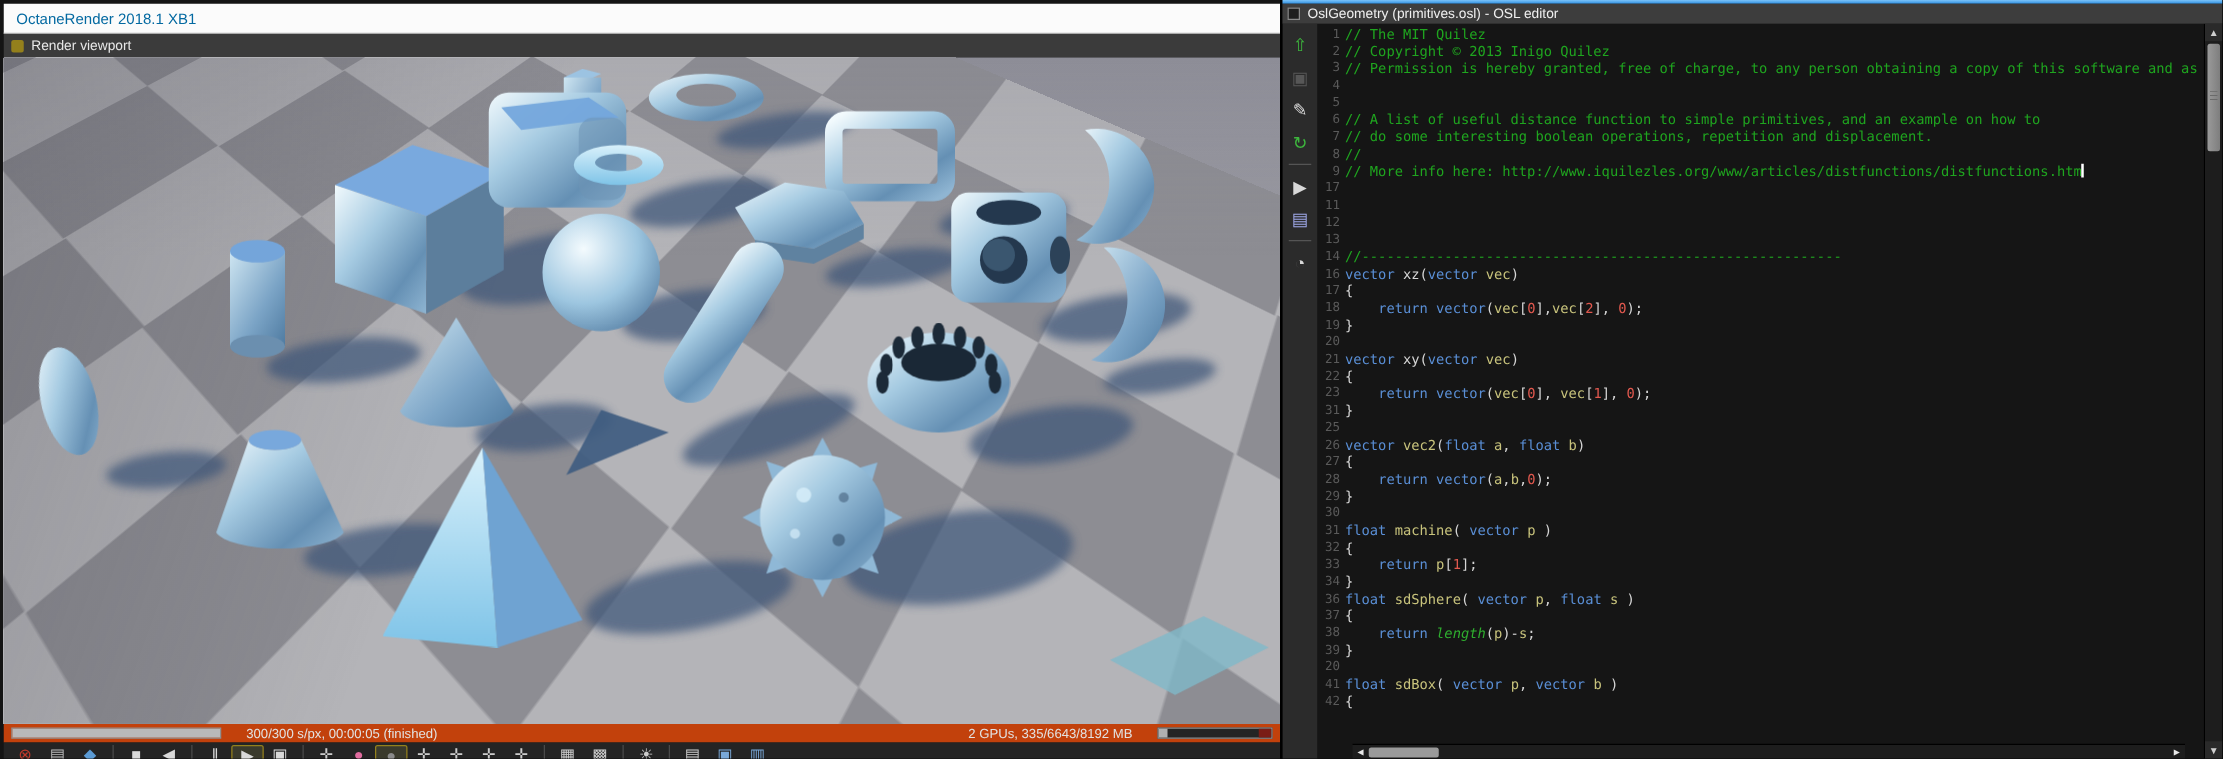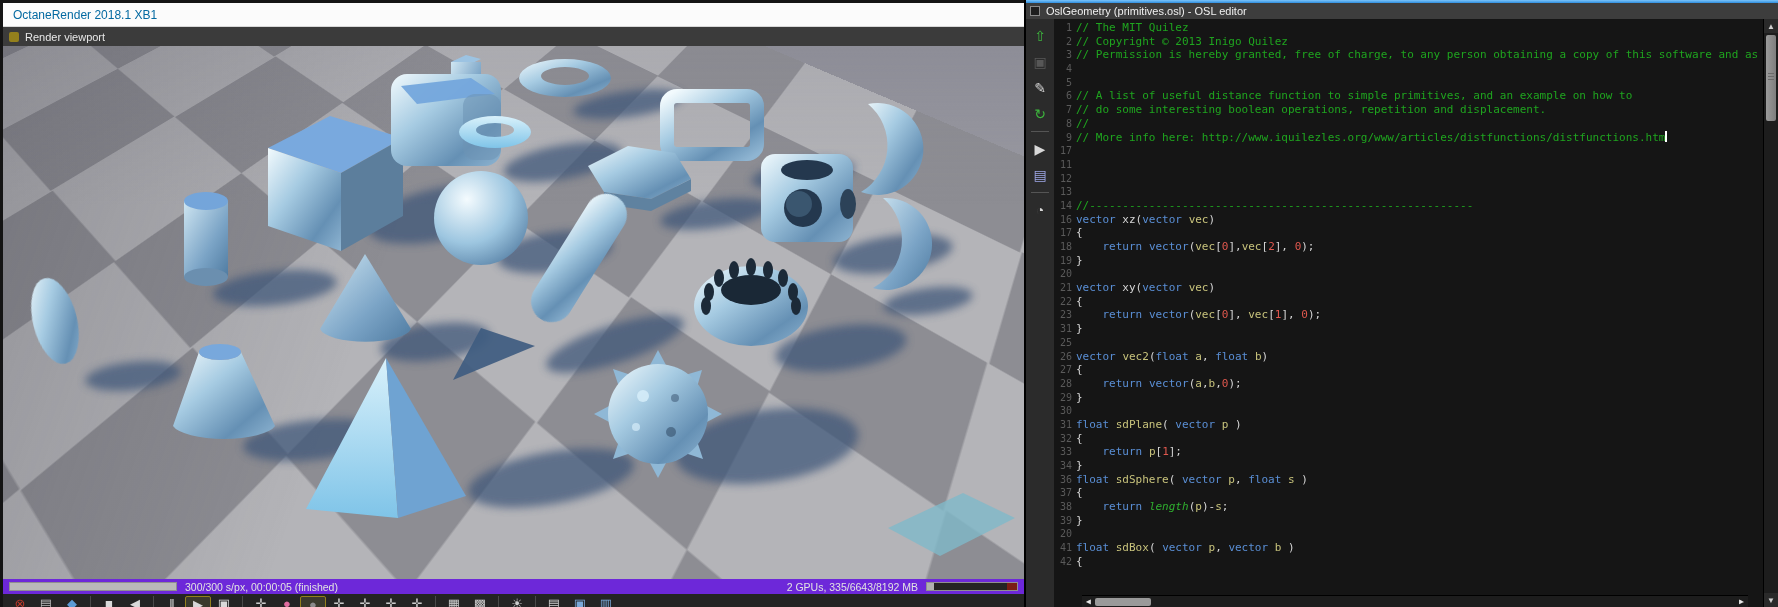--- a/index.html
+++ b/index.html
@@ -15,21 +15,21 @@
   .viewport-tab-label { color:#e8e8e8; font-size:11px; }
 
   .render-area { position:relative; height:533px; overflow:hidden; background:linear-gradient(#90909a, #a2a2a8 55%, #ababb0); }
   .floor { position:absolute; left:-500px; top:-90px; width:2100px; height:2600px;
     background:repeating-conic-gradient(#b4b4b8 0% 25%, #8d8d93 0% 50%);
     background-size:175px 175px; transform-origin:50% 0;
     transform:perspective(750px) rotateX(57deg) rotateZ(38deg); }
   .floor-tint { position:absolute; inset:0; background:linear-gradient(110deg, rgba(60,60,70,.28), rgba(0,0,0,0) 38%), linear-gradient(rgba(130,130,140,.18), rgba(0,0,0,0) 30%); }
   .scene-svg { position:absolute; inset:0; }
 
-  .octane-statusbar { height:15px; background:#6d28d9; display:flex; align-items:center; padding:0 6px; gap:8px; }
+  .octane-statusbar { height:15px; background:#c2410c; display:flex; align-items:center; padding:0 6px; gap:20px; }
   .progress-outer { width:168px; height:9px; border:1px solid #8f8f8f; background:#2a2a2a; }
   .progress-fill { height:100%; width:100%; background:#b9b9b9; }
   .status-text { color:#e2e2e2; font-size:10.5px; white-space:nowrap; }
   .status-spacer { flex:1; }
   .mem-bar { width:92px; height:9px; border:1px solid #8f8f8f; background:#242424; display:flex; }
   .mem-used { width:8%; background:#b0b0b0; }
   .mem-free { flex:1; }
   .mem-out { width:11%; background:#7a1d15; }
 
   .octane-toolbar { height:13px; background:#242424; overflow:hidden; display:flex; align-items:flex-start; padding-left:4px; }
@@ -313,21 +313,21 @@
             <div class="code-line"><span class="ln">21</span><span class="code-content"><span class="tok-kw">vector</span><span class="tok-pl"> xy(</span><span class="tok-kw">vector</span><span class="tok-pl"> </span><span class="tok-id">vec</span><span class="tok-pl">)</span></span></div>
             <div class="code-line"><span class="ln">22</span><span class="code-content"><span class="tok-pl">{</span></span></div>
             <div class="code-line"><span class="ln">23</span><span class="code-content"><span class="tok-pl">    </span><span class="tok-kw">return</span><span class="tok-pl"> </span><span class="tok-kw">vector</span><span class="tok-pl">(</span><span class="tok-id">vec</span><span class="tok-pl">[</span><span class="tok-num">0</span><span class="tok-pl">], </span><span class="tok-id">vec</span><span class="tok-pl">[</span><span class="tok-num">1</span><span class="tok-pl">], </span><span class="tok-num">0</span><span class="tok-pl">);</span></span></div>
             <div class="code-line"><span class="ln">31</span><span class="code-content"><span class="tok-pl">}</span></span></div>
             <div class="code-line"><span class="ln">25</span><span class="code-content"></span></div>
             <div class="code-line"><span class="ln">26</span><span class="code-content"><span class="tok-kw">vector</span><span class="tok-pl"> </span><span class="tok-id">vec2</span><span class="tok-pl">(</span><span class="tok-kw">float</span><span class="tok-pl"> </span><span class="tok-id">a</span><span class="tok-pl">, </span><span class="tok-kw">float</span><span class="tok-pl"> </span><span class="tok-id">b</span><span class="tok-pl">)</span></span></div>
             <div class="code-line"><span class="ln">27</span><span class="code-content"><span class="tok-pl">{</span></span></div>
             <div class="code-line"><span class="ln">28</span><span class="code-content"><span class="tok-pl">    </span><span class="tok-kw">return</span><span class="tok-pl"> </span><span class="tok-kw">vector</span><span class="tok-pl">(</span><span class="tok-id">a</span><span class="tok-pl">,</span><span class="tok-id">b</span><span class="tok-pl">,</span><span class="tok-num">0</span><span class="tok-pl">);</span></span></div>
             <div class="code-line"><span class="ln">29</span><span class="code-content"><span class="tok-pl">}</span></span></div>
             <div class="code-line"><span class="ln">30</span><span class="code-content"></span></div>
-            <div class="code-line"><span class="ln">31</span><span class="code-content"><span class="tok-kw">float</span><span class="tok-pl"> </span><span class="tok-id">sdPlane</span><span class="tok-pl">( </span><span class="tok-kw">vector</span><span class="tok-pl"> </span><span class="tok-id">p</span><span class="tok-pl"> )</span></span></div>
+            <div class="code-line"><span class="ln">31</span><span class="code-content"><span class="tok-kw">float</span><span class="tok-pl"> </span><span class="tok-id">machine</span><span class="tok-pl">( </span><span class="tok-kw">vector</span><span class="tok-pl"> </span><span class="tok-id">p</span><span class="tok-pl"> )</span></span></div>
             <div class="code-line"><span class="ln">32</span><span class="code-content"><span class="tok-pl">{</span></span></div>
             <div class="code-line"><span class="ln">33</span><span class="code-content"><span class="tok-pl">    </span><span class="tok-kw">return</span><span class="tok-pl"> </span><span class="tok-id">p</span><span class="tok-pl">[</span><span class="tok-num">1</span><span class="tok-pl">];</span></span></div>
             <div class="code-line"><span class="ln">34</span><span class="code-content"><span class="tok-pl">}</span></span></div>
             <div class="code-line"><span class="ln">36</span><span class="code-content"><span class="tok-kw">float</span><span class="tok-pl"> </span><span class="tok-id">sdSphere</span><span class="tok-pl">( </span><span class="tok-kw">vector</span><span class="tok-pl"> </span><span class="tok-id">p</span><span class="tok-pl">, </span><span class="tok-kw">float</span><span class="tok-pl"> </span><span class="tok-id">s</span><span class="tok-pl"> )</span></span></div>
             <div class="code-line"><span class="ln">37</span><span class="code-content"><span class="tok-pl">{</span></span></div>
             <div class="code-line"><span class="ln">38</span><span class="code-content"><span class="tok-pl">    </span><span class="tok-kw">return</span><span class="tok-pl"> </span><span class="tok-bi">length</span><span class="tok-pl">(</span><span class="tok-id">p</span><span class="tok-pl">)-</span><span class="tok-id">s</span><span class="tok-pl">;</span></span></div>
             <div class="code-line"><span class="ln">39</span><span class="code-content"><span class="tok-pl">}</span></span></div>
             <div class="code-line"><span class="ln">20</span><span class="code-content"></span></div>
             <div class="code-line"><span class="ln">41</span><span class="code-content"><span class="tok-kw">float</span><span class="tok-pl"> </span><span class="tok-id">sdBox</span><span class="tok-pl">( </span><span class="tok-kw">vector</span><span class="tok-pl"> </span><span class="tok-id">p</span><span class="tok-pl">, </span><span class="tok-kw">vector</span><span class="tok-pl"> </span><span class="tok-id">b</span><span class="tok-pl"> )</span></span></div>
             <div class="code-line"><span class="ln">42</span><span class="code-content"><span class="tok-pl">{</span></span></div>

